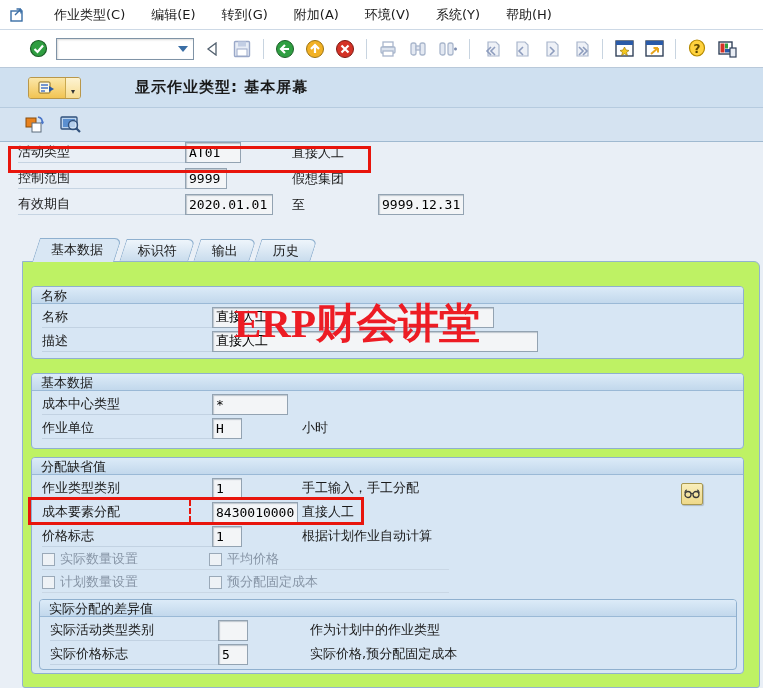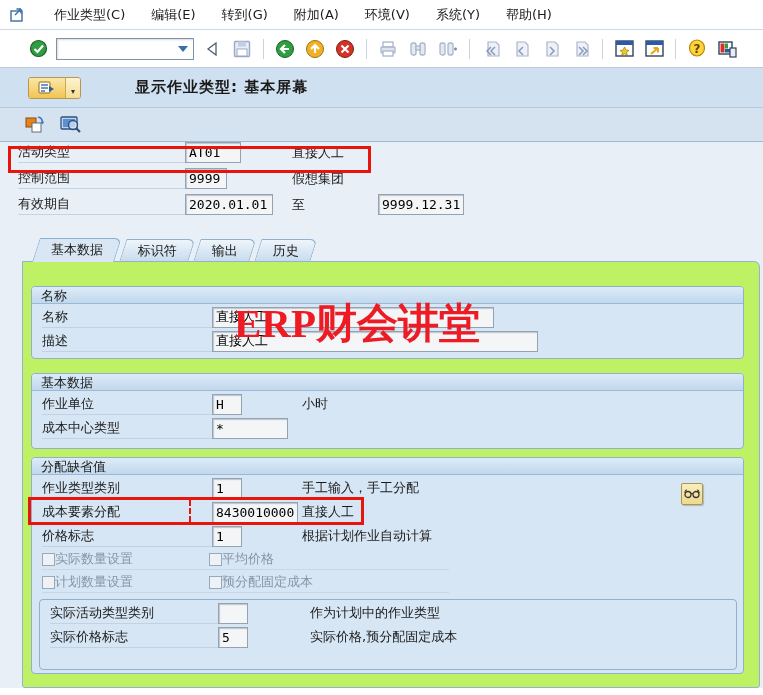--- a/index.html
+++ b/index.html
@@ -72,21 +72,21 @@
   .groupbox { position:absolute; left:8px; width:713px; background:#d7e6f4;
     border:1px solid #8fb0cf; border-radius:4px; }
   .gheader { height:17px; padding:1px 9px 0 9px; background:linear-gradient(#dcebf8,#c2d8ec);
     border-bottom:1px solid #9ab9d6; border-radius:3px 3px 0 0; font-size:13px; line-height:15px; }
   .frow { display:flex; align-items:center; height:22px; margin:2px 10px 0 10px; }
   .flabel { width:170px; align-self:stretch; display:flex; align-items:center;
     border-bottom:1px solid #c2d2e2; }
   .ffieldbox { width:90px; display:flex; align-items:center; }
   .fremark { white-space:nowrap; }
   .cbrow { display:flex; align-items:center; height:21px; margin:2px 10px 0 10px; }
-  .cbcell { display:flex; align-items:center; align-self:stretch;
+  .cbcell { display:flex; align-items:center; gap:5px; align-self:stretch;
     border-bottom:1px solid #c9d7e5; }
   .cbcell.c1 { width:167px; }
   .cbcell.c2 { width:240px; }
   .checkbox { width:13px; height:13px; background:#eef2f6; border:1px solid #9aa9b8; }
   .cblabel { color:#8795a6; }
 
   
   .glassesbtn { position:absolute; left:649px; top:25px; width:22px; height:22px;
     background:linear-gradient(#f9eebc,#efd98a); border:1px solid #a89850; border-radius:2px;
     display:flex; align-items:center; justify-content:center; box-shadow:1px 1px 1px rgba(0,0,0,.2); }
@@ -317,29 +317,29 @@
       </div>
       <div class="frow">
         <span class="flabel">描述</span>
         <input class="field mono" style="width: 326px;" readonly="" value="直接人工">
       </div>
     </div>
 
     <div class="groupbox" style="top:111px; height:76px;">
       <div class="gheader">基本数据</div>
       <div class="frow">
+        <span class="flabel">成本中心类型</span>
+        <input class="field mono" style="width: 76px;" readonly="" value="*">
+      </div>
+      <div class="frow">
         <span class="flabel">作业单位</span>
         <span class="ffieldbox">
             <input class="field mono" style="width: 30px;" readonly="" value="H">
           </span>
         <span class="fremark">小时</span>
-      </div>
-      <div class="frow">
-        <span class="flabel">成本中心类型</span>
-        <input class="field mono" style="width: 76px;" readonly="" value="*">
       </div>
     </div>
 
     <div class="groupbox" style="top:195px; height:217px;">
       <div class="gheader">分配缺省值</div>
       <div class="frow">
         <span class="flabel">作业类型类别</span>
         <span class="ffieldbox">
             <input class="field mono" style="width: 30px;" readonly="" value="1">
           </span>
@@ -382,20 +382,21 @@
 
       <span class="glassesbtn">
         <svg width="16" height="10" viewBox="0 0 16 10">
             <circle cx="4" cy="5.5" r="3" fill="none" stroke="#3a3a3a" stroke-width="1.3"></circle>
             <circle cx="12" cy="5.5" r="3" fill="none" stroke="#3a3a3a" stroke-width="1.3"></circle>
             <path d="M7 5 q1-1.5 2 0 M1 4 q0-3 2-3 M15 4 q0-3-2-3" stroke="#3a3a3a" stroke-width="1.1" fill="none"></path>
           </svg>
       </span>
 
       <div class="groupbox" style="left:7px; top:141px; width:698px; height:71px; background:#d7e6f4;">
+        <div class="gheader">实际分配的差异值</div>
         <div class="frow">
           <span class="flabel" style="width:168px">实际活动类型类别</span>
           <span class="ffieldbox" style="width:92px">
               <input class="field mono" style="width: 30px;" readonly="" value="">
             </span>
           <span class="fremark">作为计划中的作业类型</span>
         </div>
         <div class="frow">
           <span class="flabel" style="width:168px">实际价格标志</span>
           <span class="ffieldbox" style="width:92px">

